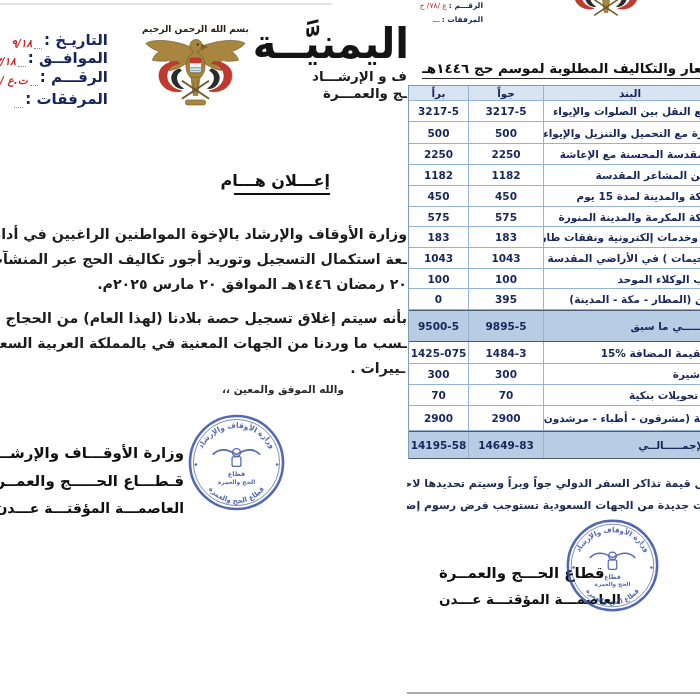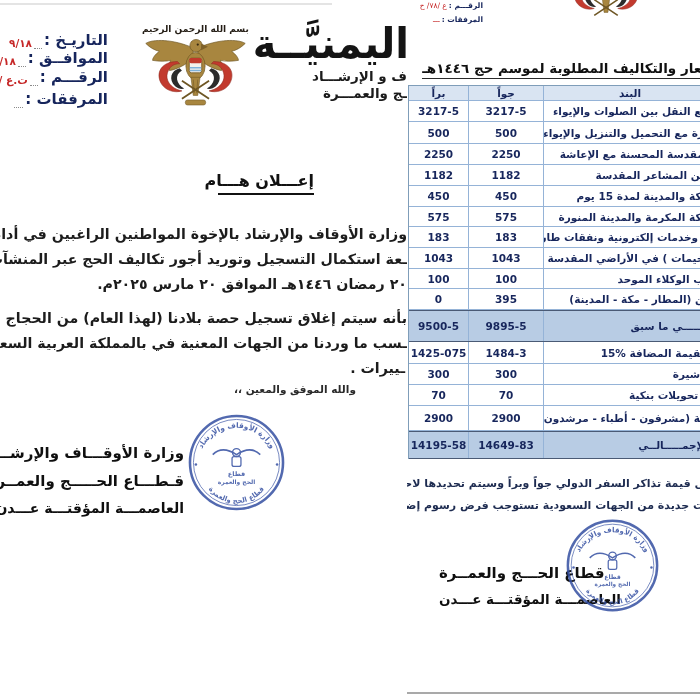--- a/index.html
+++ b/index.html
@@ -5,28 +5,28 @@
   html,body{margin:0;padding:0;background:#888;}
   .canvas{position:relative;width:700px;height:700px;background:#ffffff;overflow:hidden;
           font-family:"DejaVu Sans","Liberation Sans",sans-serif;direction:rtl;}
   .abs{position:absolute;}
 
   
   .ld-topline{left:0;top:3px;width:332px;height:2px;background:#e4e4e4;}
   .ld-field{width:96px;display:flex;align-items:flex-end;gap:2px;direction:rtl;}
   .ld-field .lbl{font-size:15px;font-weight:bold;color:#16255c;white-space:nowrap;}
   .ld-field .leader{flex:1;border-bottom:1.2px dotted #8a8a8a;height:9px;min-width:8px;}
-  .ld-field .val{font-size:10.5px;font-weight:bold;color:#c62828;white-space:nowrap;}
+  .ld-field .val{font-size:10.5px;font-weight:bold;color:#c62828;white-space:nowrap;font-style:italic;}
   .ld-country{right:291px;top:20px;font-size:40px;font-weight:bold;color:#141414;
               white-space:nowrap;letter-spacing:-1px;transform:scaleY(1.05);}
   .ld-mast{right:293px;font-size:13.5px;font-weight:bold;color:#1b1b1b;white-space:nowrap;text-align:right;}
-  .ld-announce{left:218px;top:171px;width:96px;text-align:center;font-size:16px;font-weight:bold;
+  .ld-announce{left:234px;top:171px;width:96px;text-align:center;font-size:16px;font-weight:bold;
                color:#111;border-bottom:2px solid #111;padding-bottom:3px;white-space:nowrap;}
   .ld-body{right:293px;font-size:14.2px;font-weight:bold;color:#1c1c1c;white-space:nowrap;}
-  .ld-closing{left:222px;top:383px;font-size:10.5px;font-weight:bold;color:#2a2a2a;white-space:nowrap;margin-left:12px;}
+  .ld-closing{left:222px;top:383px;font-size:10.5px;font-weight:bold;color:#2a2a2a;white-space:nowrap;}
   .ld-sign{font-weight:bold;color:#0f0f0f;white-space:nowrap;text-align:center;}
 
   
   .rd{position:absolute;left:407px;top:0;width:293px;height:700px;background:#fff;overflow:hidden;}
   .rd-field{display:flex;align-items:flex-end;gap:2px;direction:rtl;width:74px;}
   .rd-field .lbl{font-size:7.5px;font-weight:bold;color:#16255c;white-space:nowrap;}
   .rd-field .val{font-size:7.5px;font-weight:normal;color:#c62828;white-space:nowrap;}
   .rd-title{top:60px;right:-6px;font-size:13.5px;font-weight:bold;color:#101010;
             border-bottom:1.8px solid #2a2a2a;padding-bottom:2px;white-space:nowrap;}
   .tbl{position:absolute;top:85px;left:1px;width:307px;border:1px solid #7f9db9;border-bottom:none;}

